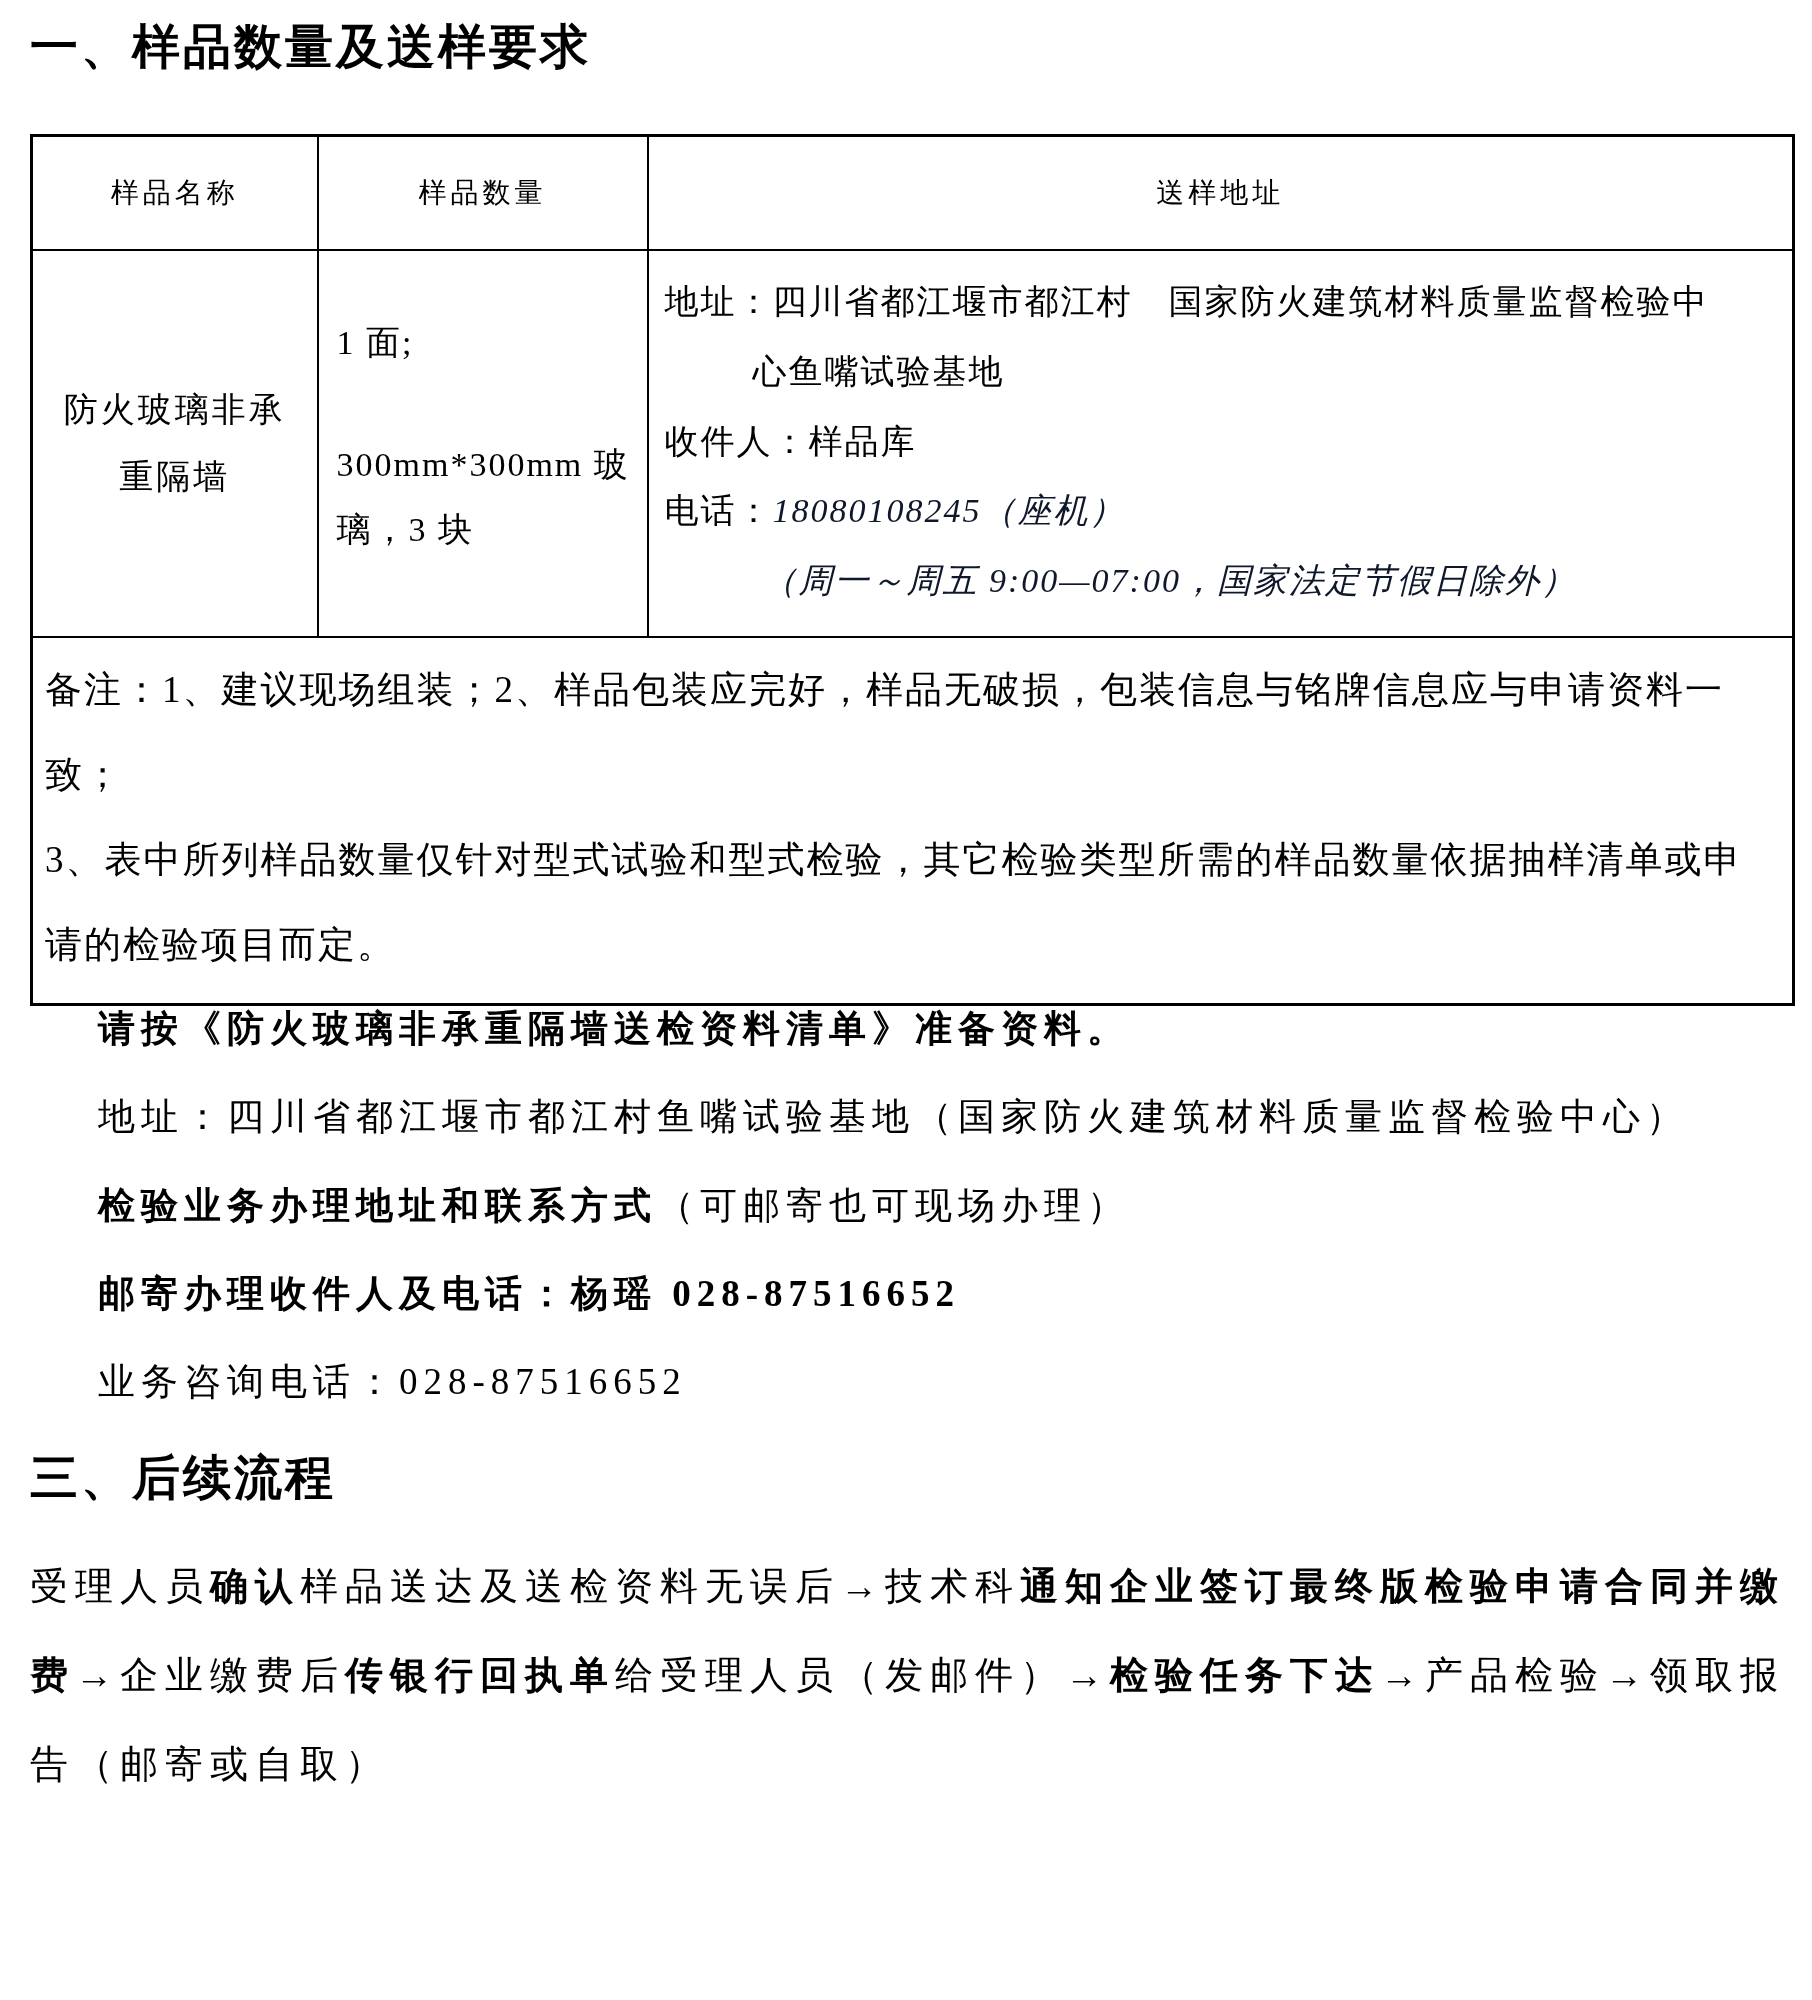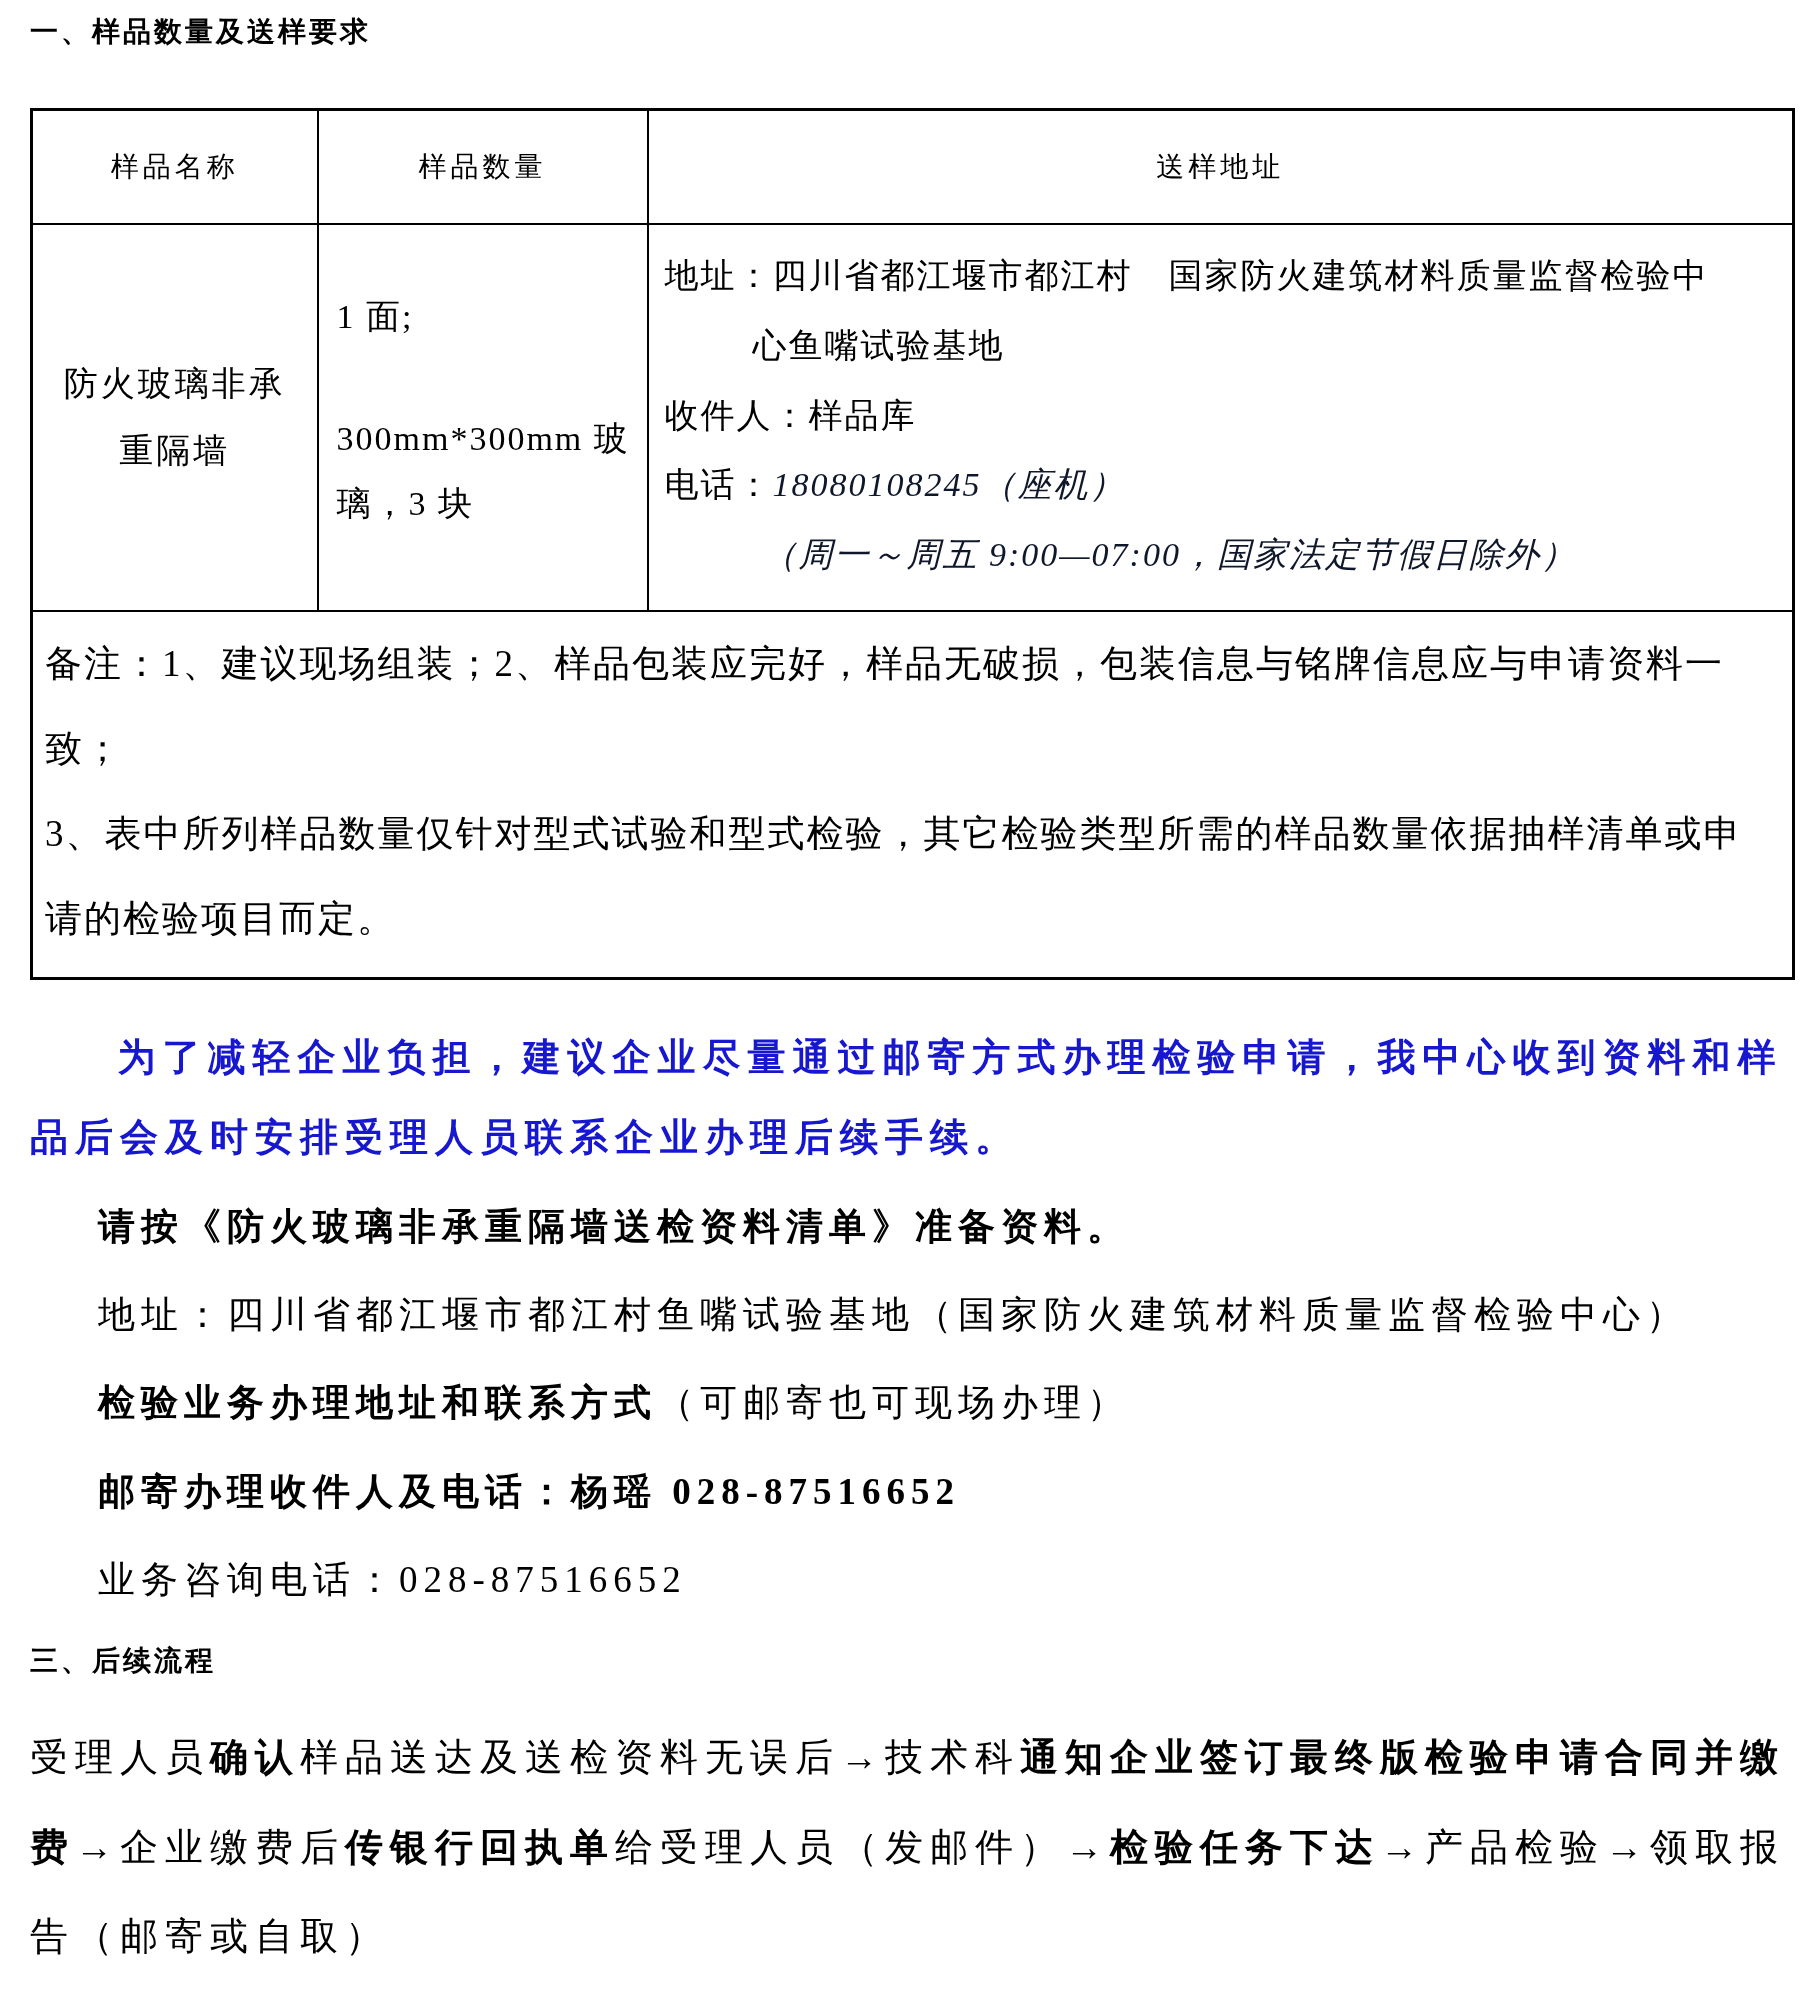--- a/index.html
+++ b/index.html
@@ -8,26 +8,25 @@
     background: #ffffff;
     width: 1812px;
     height: 2000px;
     overflow: hidden;
     color: #000;
     font-family: "Liberation Serif", "DejaVu Serif", serif;
   }
   .page { padding: 16px 24px 0 30px; }
 
   h1.sec {
-    font-size: 28px;
+    font-size: 48px;
     font-weight: bold;
     margin: 0;
     line-height: 1.3;
     letter-spacing: 3px;
-    font-family: Liberation Mono, monospace;
   }
   #sec1-heading { margin-bottom: 56px; }
   #sec2-heading { margin-top: 34px; }
   #sec3-heading { margin-top: 28px; }
 
   
   table.sample-table {
     border-collapse: collapse;
     width: 1762px;
     border: 3px solid #000;
@@ -152,21 +151,20 @@
       <tr>
         <td class="remark-cell" colspan="3">
           <div>备注：1、建议现场组装；2、样品包装应完好，样品无破损，包装信息与铭牌信息应与申请资料一致；</div>
           <div>3、表中所列样品数量仅针对型式试验和型式检验，其它检验类型所需的样品数量依据抽样清单或申请的检验项目而定。</div>
         </td>
       </tr>
     </tbody>
   </table>
 
 
-  <p class="advice">为了减轻企业负担，建议企业尽量通过邮寄方式办理检验申请，我中心收到资料和样品后会及时安排受理人员联系企业办理后续手续。</p>
 
   <p class="line ind1 bold">请按《防火玻璃非承重隔墙送检资料清单》准备资料。</p>
 
   <p class="line ind1">地址：四川省都江堰市都江村鱼嘴试验基地（国家防火建筑材料质量监督检验中心）</p>
 
   <p class="line ind1">
     <span class="bold">检验业务办理地址和联系方式</span><span>（可邮寄也可现场办理）</span>
   </p>
 
 

